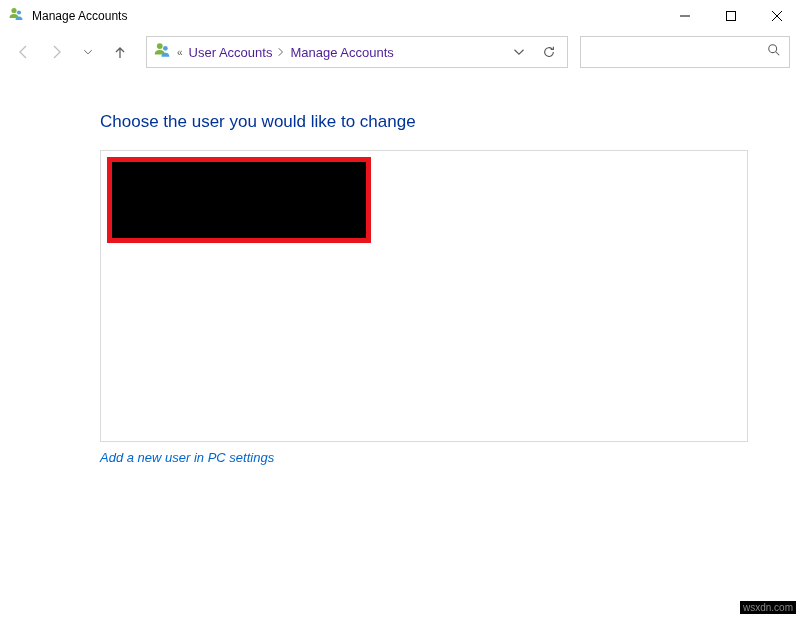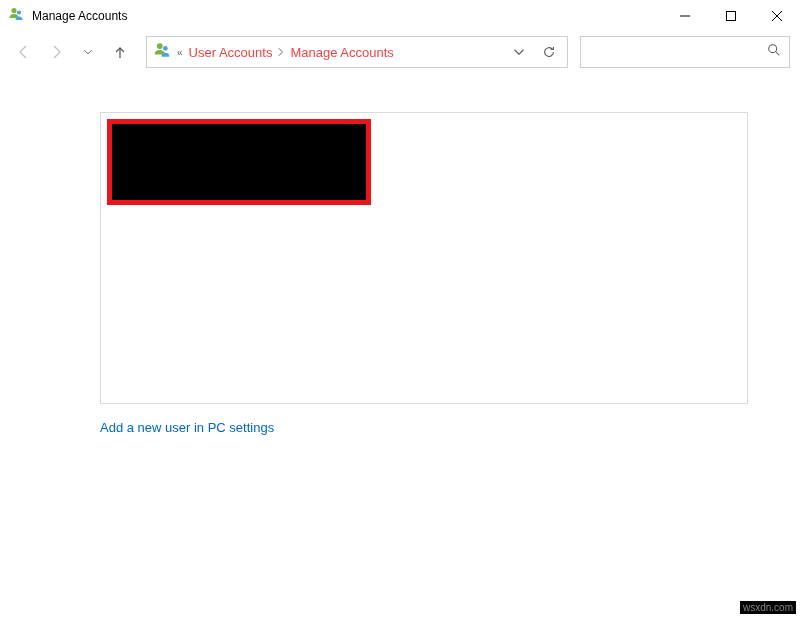--- a/index.html
+++ b/index.html
@@ -57,21 +57,21 @@
       border: 1px solid #cfcfcf;
       display: flex;
       align-items: center;
       margin-left: 8px;
       margin-right: 8px;
       padding: 0 6px;
       gap: 6px;
     }
     .addr-icon svg { width: 18px; height: 18px; }
     .addr-chevron { color: #5a5a5a; font-size: 10px; }
-    .addr-segment { font-size: 13px; color: #ef4444; cursor: pointer; }
+    .addr-segment { font-size: 13px; color: #4c1d95; cursor: pointer; }
     .addr-sep { color: #5a5a5a; }
     .addr-spacer { flex: 1; }
     .addr-right-btn {
       width: 24px; height: 24px;
       display: flex; align-items: center; justify-content: center;
       color: #5a5a5a;
     }
     .search-box {
       width: 210px;
       height: 32px;
@@ -102,24 +102,25 @@
     }
     .account-tile {
       width: 264px;
       height: 86px;
       border: 5px solid #e8161c;
       background: #000;
       cursor: pointer;
     }
     .add-user-link {
       display: inline-block;
-      margin-top: 16px;
+      margin-top: 8px;
       color: #0066cc;
       font-size: 13px;
       cursor: pointer;
+      font-style: italic;
     }
 
     
     .watermark {
       position: absolute;
       right: 4px;
       bottom: 4px;
       font-size: 10px;
       color: #888;
       background: #000000;
@@ -217,19 +218,20 @@
     <span class="search-icon">
       <svg viewBox="0 0 16 16">
           <circle cx="6.5" cy="6.5" r="4.5" fill="none" stroke="currentColor" stroke-width="1.2"></circle>
           <line x1="10" y1="10" x2="14" y2="14" stroke="currentColor" stroke-width="1.2"></line>
         </svg>
     </span>
   </div>
 </div>
 
 <div class="content">
+  <h1 class="page-heading">Choose the user you would like to change</h1>
   <div class="accounts-panel">
     <div class="account-tile"></div>
   </div>
   <a class="add-user-link">Add a new user in PC settings</a>
 </div>
 
 <div class="watermark">wsxdn.com</div>
 
 </body></html>

